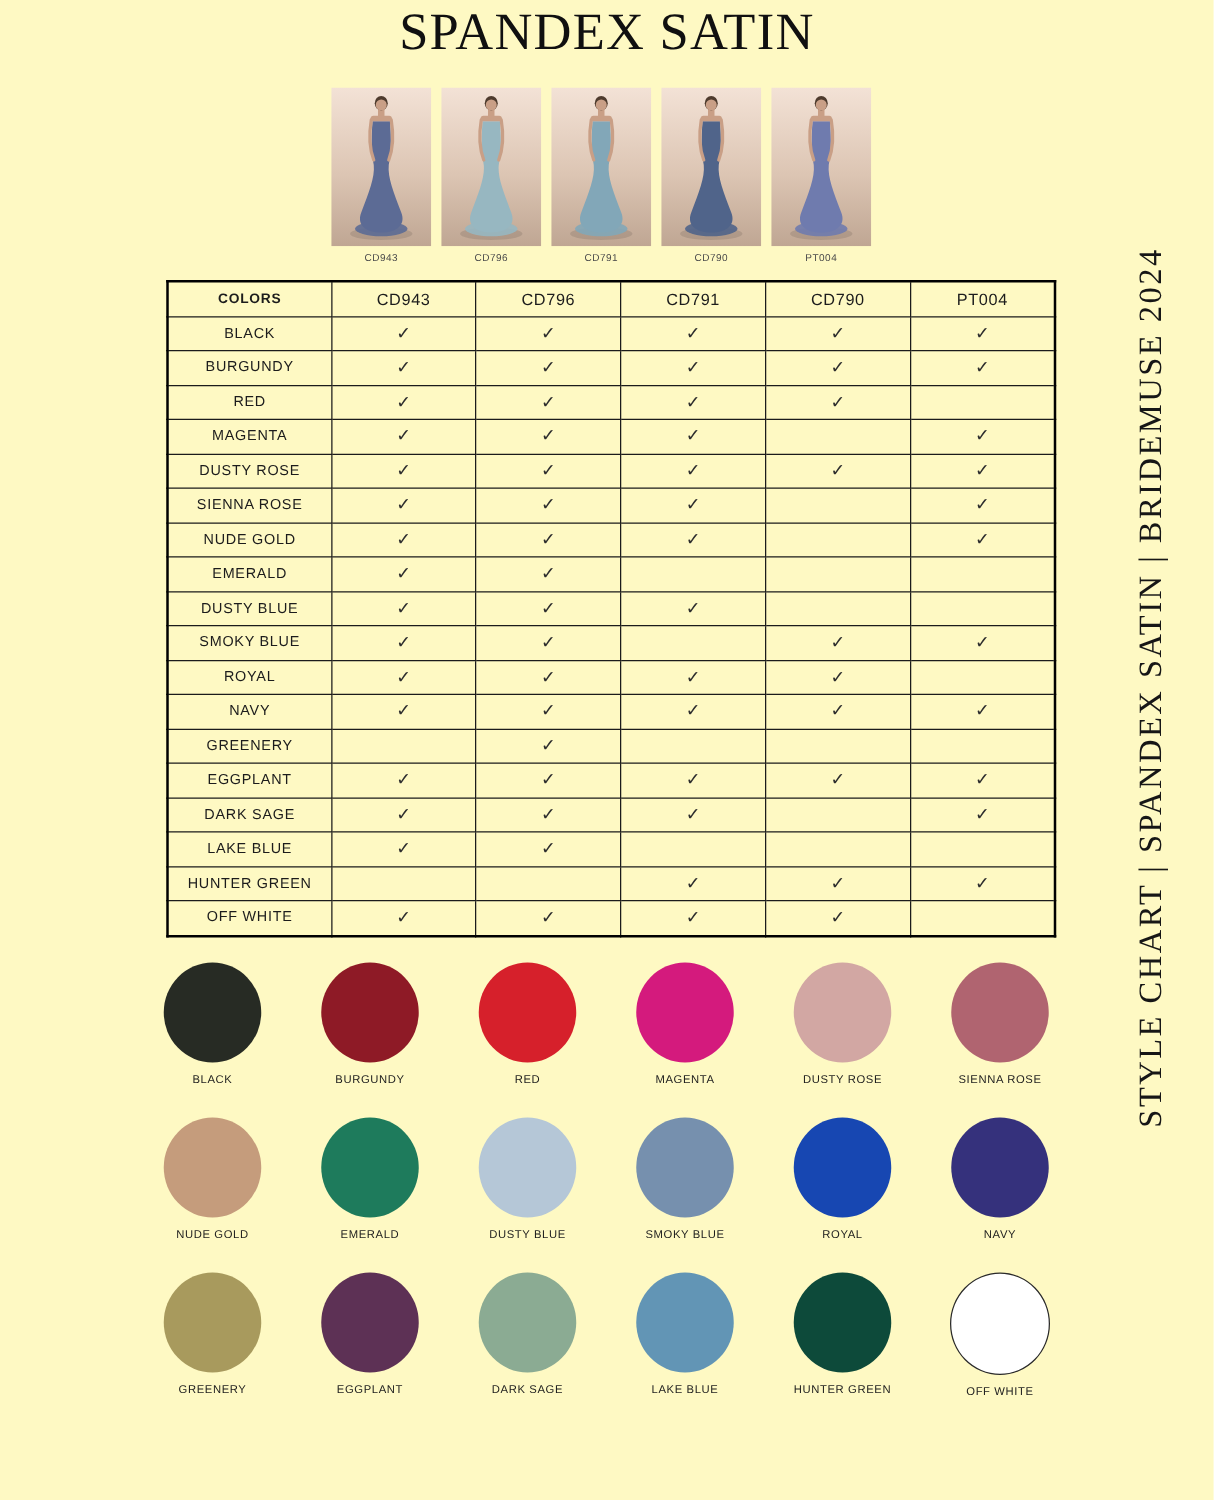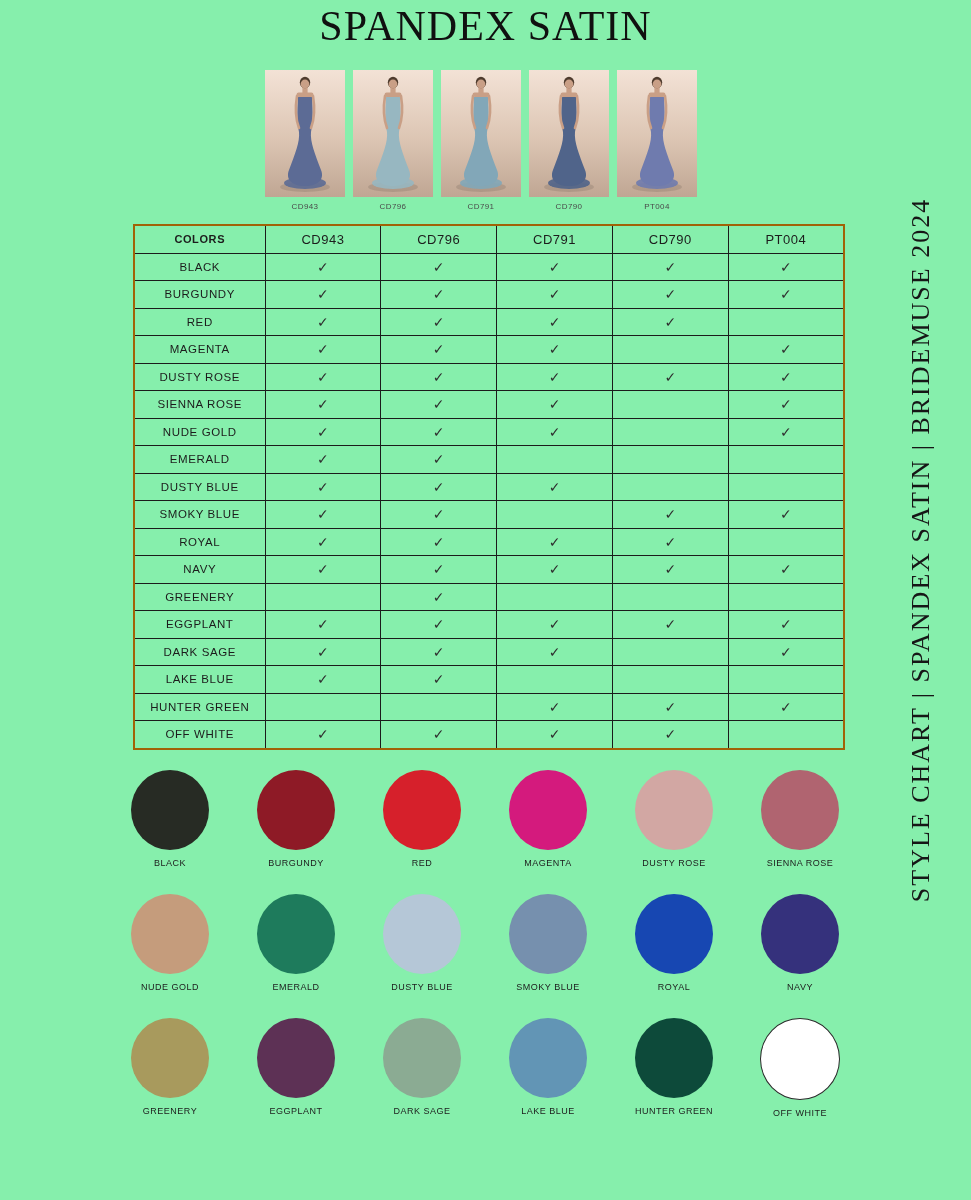--- a/index.html
+++ b/index.html
@@ -5,21 +5,21 @@
   html, body {
     margin: 0;
     padding: 0;
     background: #ffffff;
     font-family: "Liberation Sans", sans-serif;
   }
   #page {
     position: relative;
     width: 971px;
     height: 1200px;
-    background: #86efac;
+    background: #fef9c3;
     overflow: hidden;
   }
 
   
   #title {
     position: absolute;
     top: 2px;
     left: 0;
     width: 971px;
     text-align: center;
@@ -54,21 +54,21 @@
   }
 
   
   #style-table {
     position: absolute;
     left: 133px;
     top: 224px;
     width: 712px;
     border-collapse: collapse;
     table-layout: fixed;
-    border: 2px solid #a16207;
+    border: 2px solid #000000;
   }
   #style-table th, #style-table td {
     border: 1px solid #1b1b1b;
     height: 26.5px;
     padding: 0;
     text-align: center;
     vertical-align: middle;
   }
   #style-table col.c-colors { width: 131px; }
   #style-table th.colors-head {

